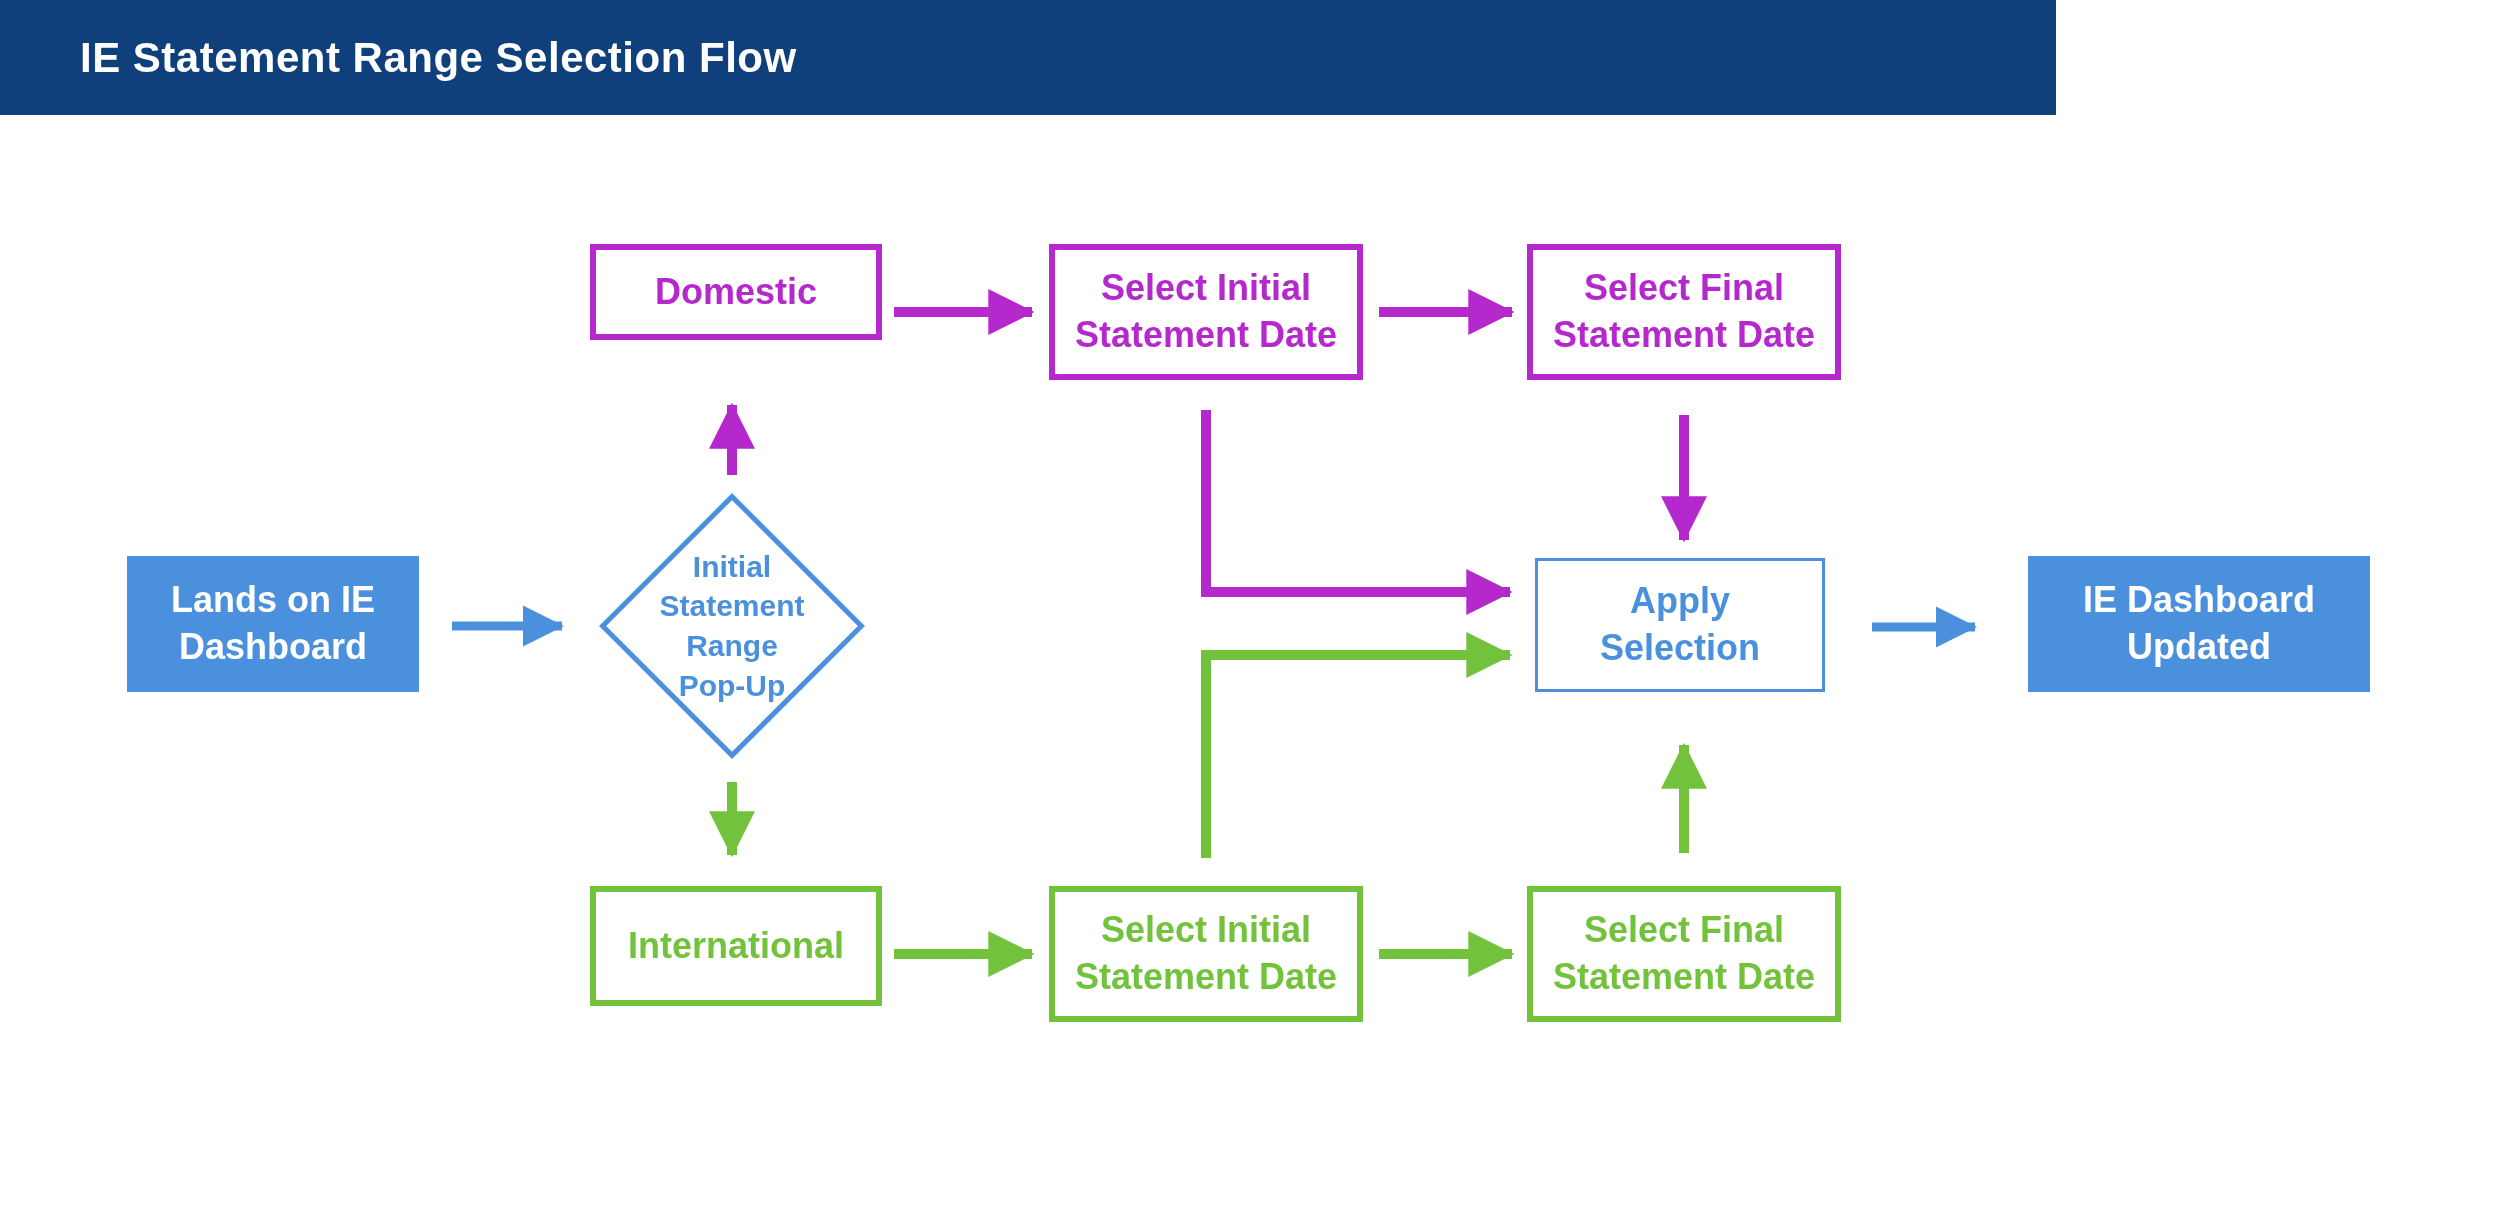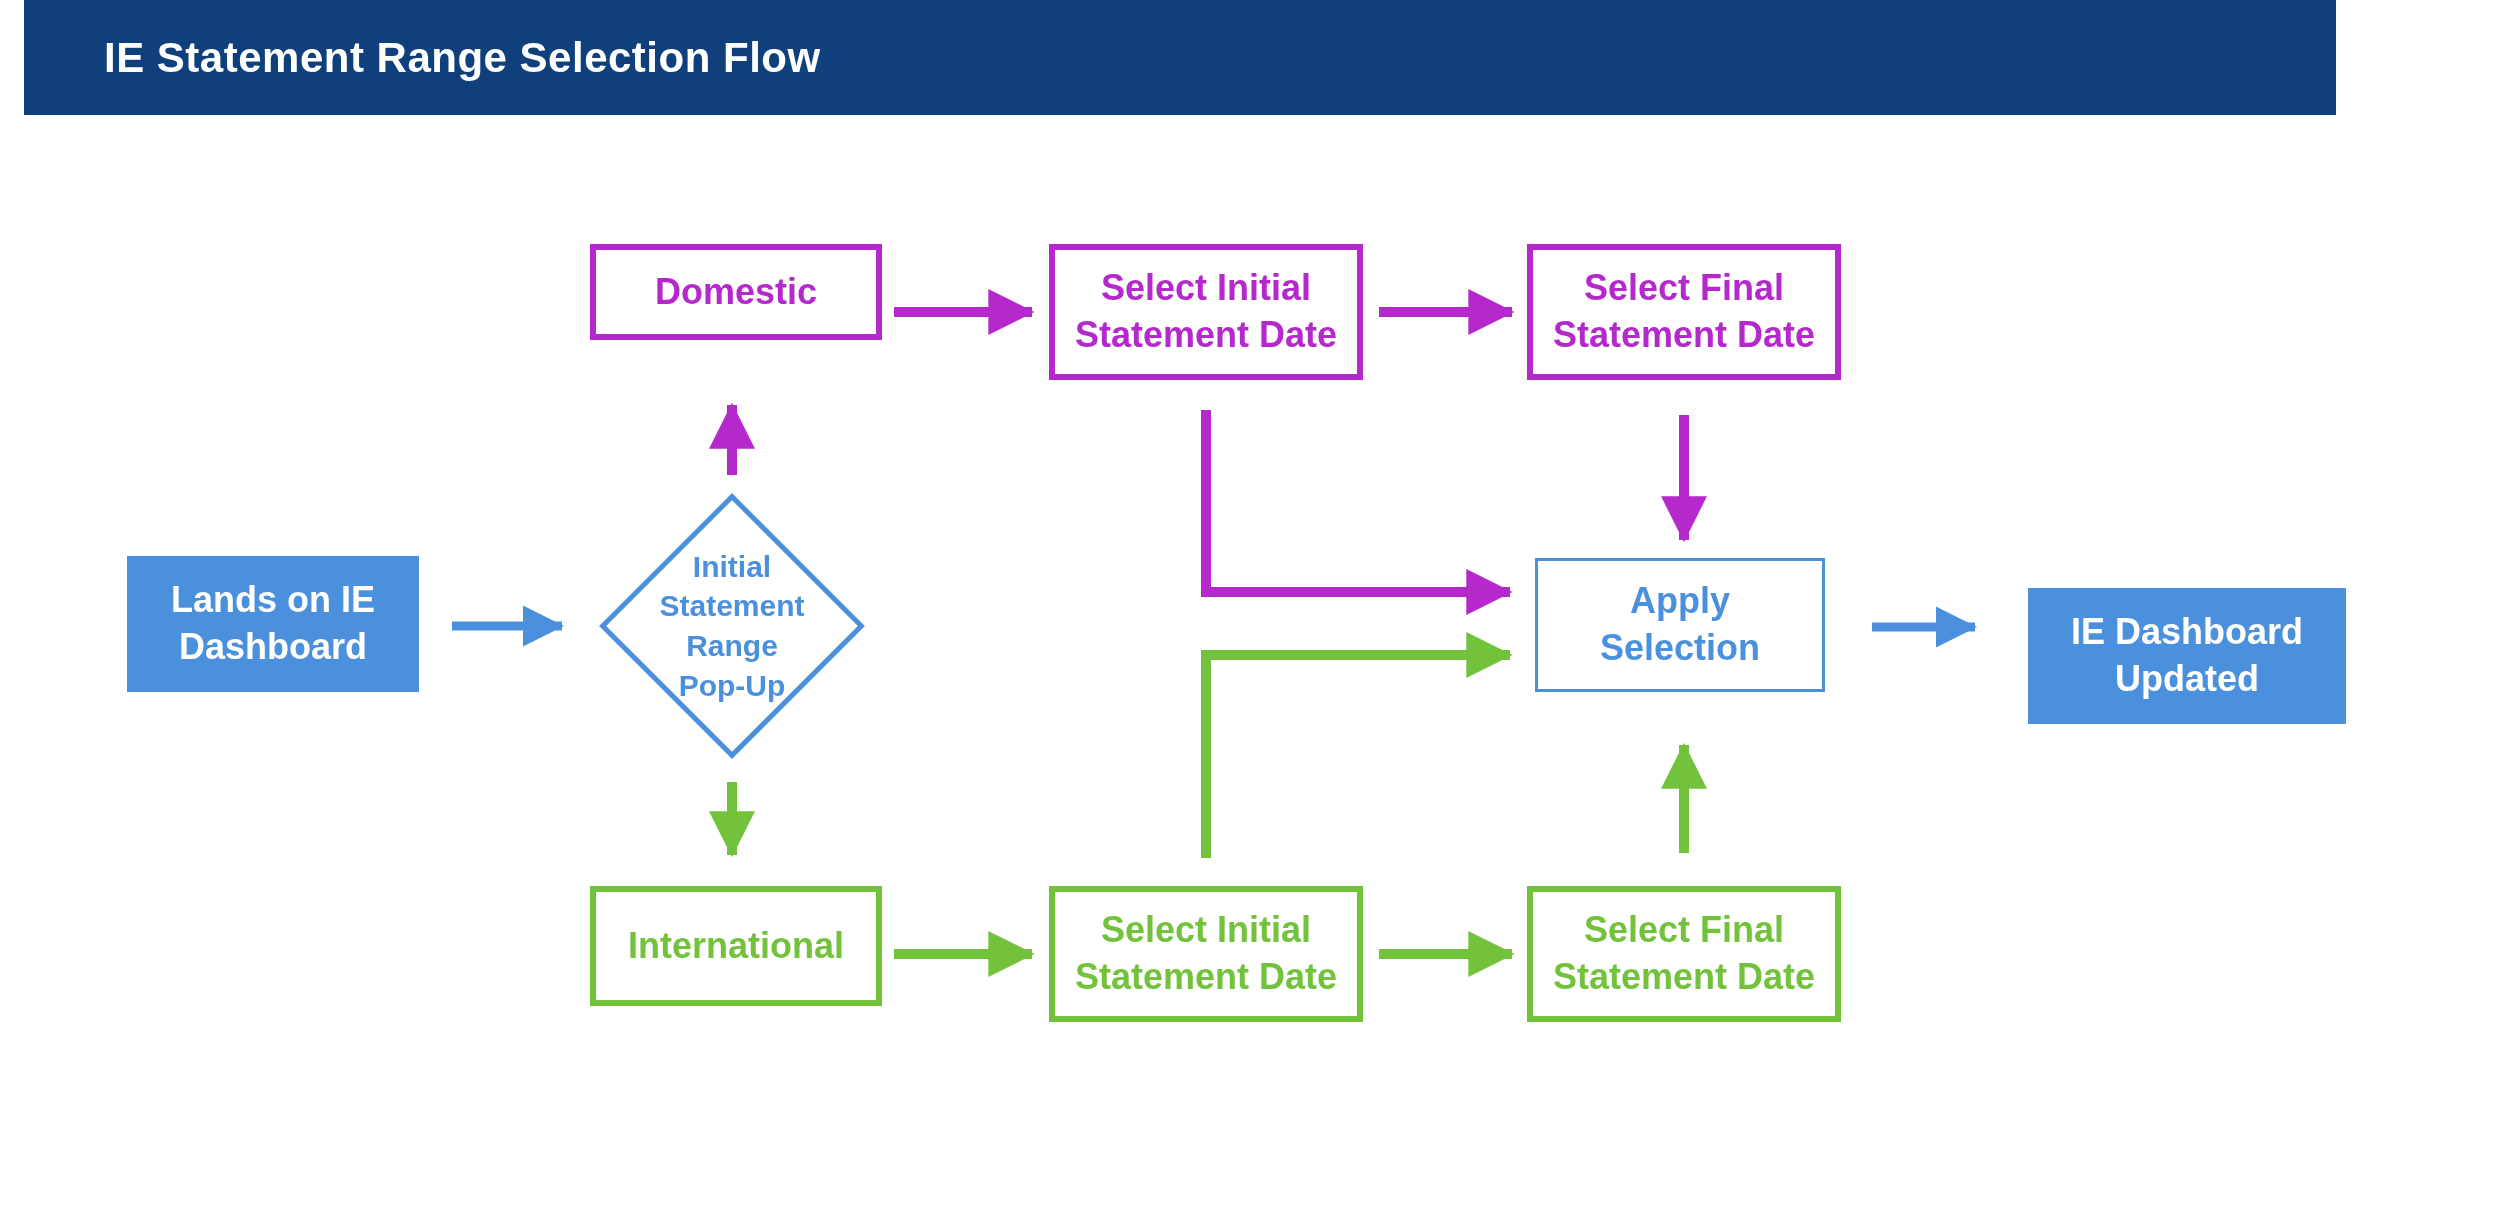--- a/index.html
+++ b/index.html
@@ -7,22 +7,22 @@
     --blue:#4a90dc;
     --magenta:#b428cc;
     --green:#72c23c;
     --white:#ffffff;
     --canvas_bg:#ffffff;
   }
   *{box-sizing:border-box;margin:0;padding:0;}
   body{background:#fff;font-family:"Liberation Sans",sans-serif;}
   .canvas{position:relative;width:2500px;height:1213px;background:var(--canvas_bg);overflow:hidden;}
 
-  .app-header{position:absolute;left:0;top:0;width:2312px;height:115px;background:var(--header_bg);
-    display:flex;align-items:center;padding-left:80px;margin-left:24px;}
+  .app-header{position:absolute;left:0;top:0;width:2056px;height:115px;background:var(--header_bg);
+    display:flex;align-items:center;padding-left:80px;}
   .app-title{color:var(--white);font-size:42px;font-weight:bold;letter-spacing:0.5px;}
 
   .connectors{position:absolute;left:0;top:0;width:2500px;height:1213px;}
   .eB{stroke:var(--blue);stroke-width:9;fill:none;marker-end:url(#mB);}
   .eM{stroke:var(--magenta);stroke-width:10;fill:none;marker-end:url(#mM);}
   .eG{stroke:var(--green);stroke-width:10;fill:none;marker-end:url(#mG);}
   .fB{fill:var(--blue);} .fM{fill:var(--magenta);} .fG{fill:var(--green);}
 
   .node{position:absolute;display:flex;align-items:center;justify-content:center;
     text-align:center;font-weight:bold;font-size:36px;line-height:1.3;background:var(--canvas_bg);}
@@ -31,21 +31,21 @@
   .box-fill{background:var(--blue);color:var(--white);}
   .box-magenta{border:6px solid var(--magenta);color:var(--magenta);}
   .box-green{border:6px solid var(--green);color:var(--green);}
   .box-blue-outline{border:3px solid var(--blue);color:var(--blue);}
 
   .n-lands{left:127px;top:556px;width:292px;height:136px;}
   .n-domestic{left:590px;top:244px;width:292px;height:96px;}
   .n-sel-init-dom{left:1049px;top:244px;width:314px;height:136px;}
   .n-sel-fin-dom{left:1527px;top:244px;width:314px;height:136px;}
   .n-apply{left:1535px;top:558px;width:290px;height:134px;}
-  .n-updated{left:2028px;top:556px;width:318px;height:136px;margin-top:32px;}
+  .n-updated{left:2028px;top:556px;width:342px;height:136px;}
   .n-international{left:590px;top:886px;width:292px;height:120px;}
   .n-sel-init-int{left:1049px;top:886px;width:314px;height:136px;}
   .n-sel-fin-int{left:1527px;top:886px;width:314px;height:136px;}
 
   .diamond-wrap{position:absolute;left:600px;top:494px;width:264px;height:264px;}
   .diamond-shape{position:absolute;left:38px;top:38px;width:188px;height:188px;
     border:5px solid var(--blue);background:var(--canvas_bg);transform:rotate(45deg);}
   .diamond-label{position:absolute;left:0;top:0;width:264px;height:264px;
     display:flex;align-items:center;justify-content:center;text-align:center;
     color:var(--blue);font-size:30px;font-weight:bold;line-height:1.32;white-space:pre-line;}

